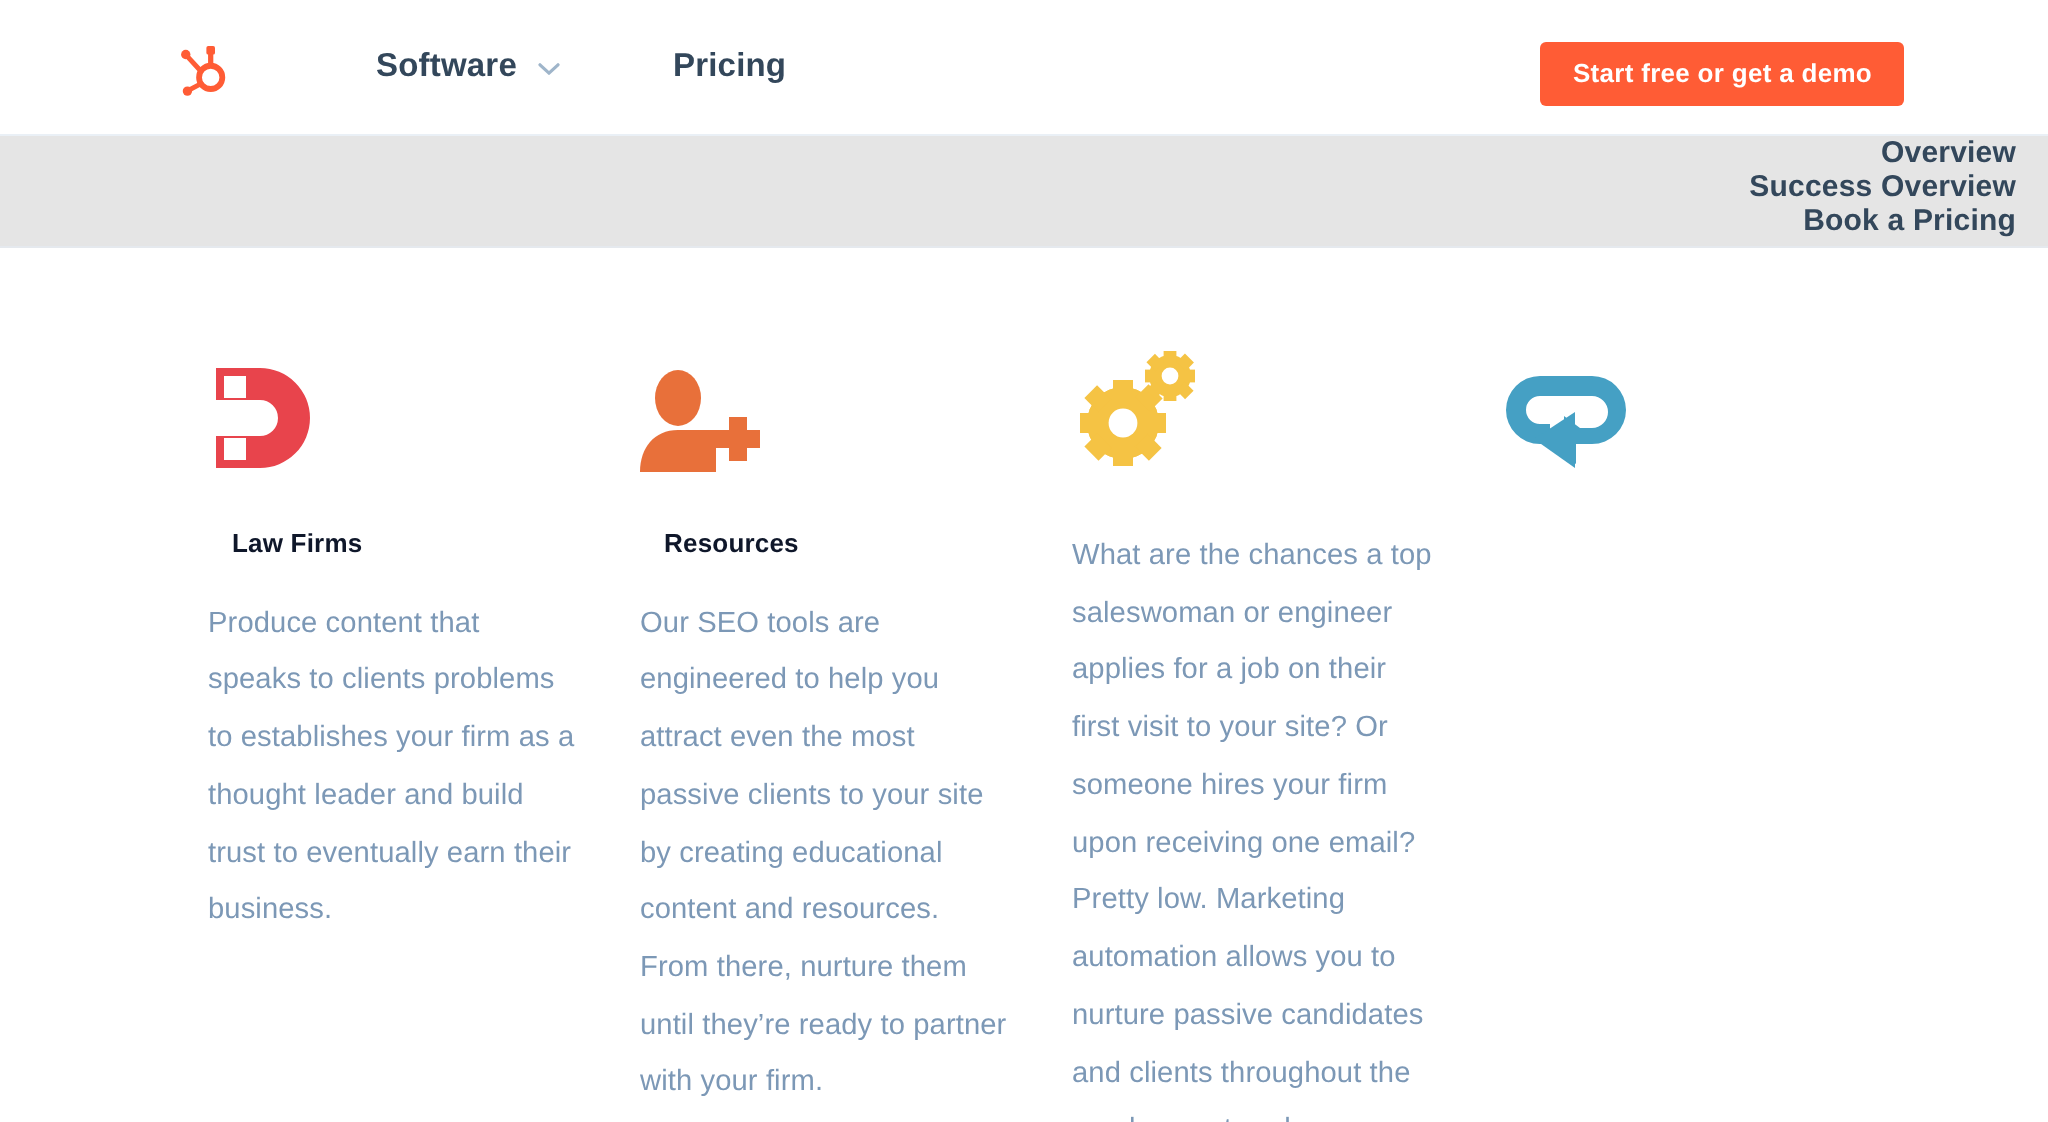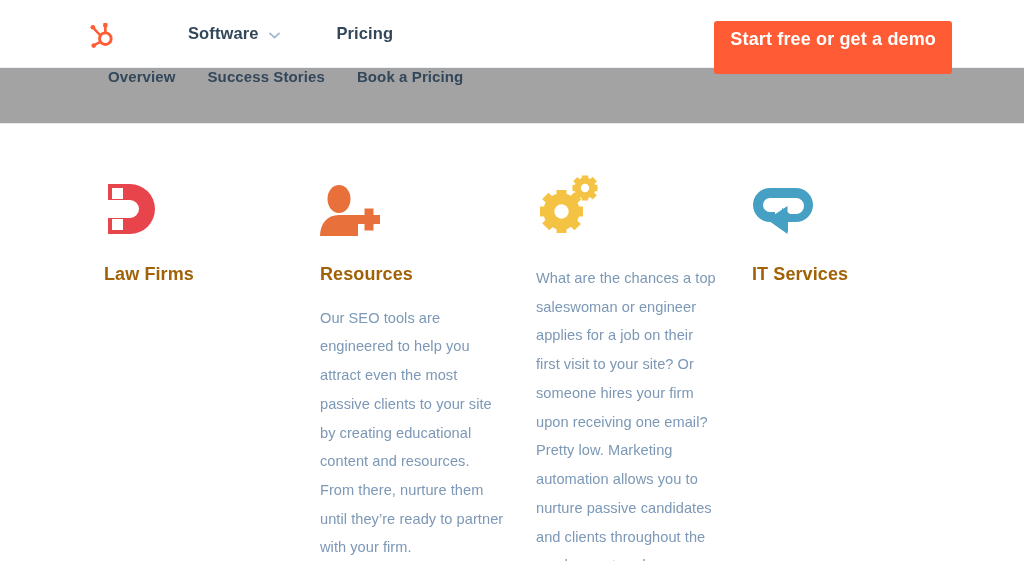--- a/index.html
+++ b/index.html
@@ -37,40 +37,41 @@
     white-space: nowrap;
   }
   .mainnav-item .chev { margin-left: 11px; display:block; }
 
   .cta {
     position: absolute;
     right: 72px;
     top: 21px;
     background: #ff5c35;
     color: #ffffff;
-    font-size: 18px;
+    font-size: 13px;
     font-weight: 600;
     letter-spacing: .15px;
     border: none;
     border-radius: 3px;
-    padding: 9px 16px 26px;
+    padding: 9px 16px 10px;
     cursor: pointer;
     line-height: 1;
     white-space: nowrap;
     font-family: "Liberation Sans", sans-serif;
   }
 
   
   .subnav {
     height: 56px;
-    background: #a3a3a3;
+    background: #e5e5e5;
     border-bottom: 1px solid #e5e9ee;
     display: flex;
-    align-items: flex-start;
+    align-items: flex-end;
     padding-left: 92px;
+    flex-direction: column;
   }
   .subnav-item {
     font-size: 15px;
     color: #33475b;
     font-weight: 600;
     letter-spacing: .1px;
     padding: 0 16px;
     cursor: pointer;
     white-space: nowrap;
   }
@@ -83,26 +84,26 @@
     gap: 0;
   }
   .col { width: 216px; flex: 0 0 216px; padding-right: 32px; }
   .col-icon {
     height: 70px;
     display: flex;
     align-items: flex-end;
     margin-bottom: 26px;
   }
   .col-title {
-    font-size: 18px;
+    font-size: 13px;
     line-height: 1.2;
     font-weight: 700;
-    color: #a16207;
+    color: #0f172a;
     letter-spacing: .1px;
-    margin: 0 0 18px 0;
+    margin: 0 0 18px 12px;
   }
   .col-body {
     font-size: 14.6px;
     line-height: 1.97;
     color: #7c98b6;
     margin: 0;
     letter-spacing: .05px;
   }
 </style>
 </head>
@@ -140,35 +141,36 @@
       </div>
 
 
     </nav>
 
     <button class="cta">Start free or get a demo</button>
   </div>
 
   <div class="subnav">
     <div class="subnav-item">Overview</div>
-    <div class="subnav-item">Success Stories</div>
+    <div class="subnav-item">Success Overview</div>
     <div class="subnav-item">Book a Pricing</div>
   </div>
 
   <div class="cols">
 
     <div class="col">
       <div class="col-icon">
         <svg width="60" height="58" viewBox="0 0 60 58" aria-hidden="true">
           <path d="M4 4 H26 A25 25 0 0 1 26 54 H4 V38 H26 A9 9 0 0 0 26 20 H4 Z" fill="#e8444c"></path>
           <rect x="8" y="8" width="11" height="11" fill="#ffffff"></rect>
           <rect x="8" y="39" width="11" height="11" fill="#ffffff"></rect>
         </svg>
       </div>
       <h3 class="col-title">Law Firms</h3>
+      <p class="col-body">Produce content that speaks to clients problems to establishes your firm as a thought leader and build trust to eventually earn their business.</p>
     </div>
 
     <div class="col">
       <div class="col-icon">
         <svg width="60" height="56" viewBox="0 0 60 56" aria-hidden="true">
           <ellipse cx="19" cy="17" rx="11.5" ry="14" fill="#e8703a"></ellipse>
           <path d="M19 33 C7 33 0 42 0 54 H38 V33 Z" fill="#e8703a"></path>
           <rect x="38" y="33" width="22" height="9" fill="#e8703a"></rect>
           <rect x="44.5" y="26.5" width="9" height="22" fill="#e8703a"></rect>
         </svg>
@@ -213,17 +215,16 @@
       <p class="col-body">What are the chances a top saleswoman or engineer applies for a job on their first visit to your site? Or someone hires your firm upon receiving one email? Pretty low. Marketing automation allows you to nurture passive candidates and clients throughout the employment cycle.</p>
     </div>
 
     <div class="col">
       <div class="col-icon">
         <svg width="62" height="56" viewBox="0 0 62 56" aria-hidden="true">
           <path d="M18 6 H44 A17 17 0 0 1 44 40 H36 V50 L18 36 H30 V26 L38 32 H44 A7 7 0 0 0 44 16 H18 A7 7 0 0 0 18 30 H23 V40 H18 A17 17 0 0 1 18 6 Z" fill="#45a0c4"></path>
           <path d="M35.5 24 L35.5 52 L15 37.5 Z" fill="#45a0c4"></path>
         </svg>
       </div>
-      <h3 class="col-title">IT Services</h3>
     </div>
 
   </div>
 </div>
 
 </body></html>

